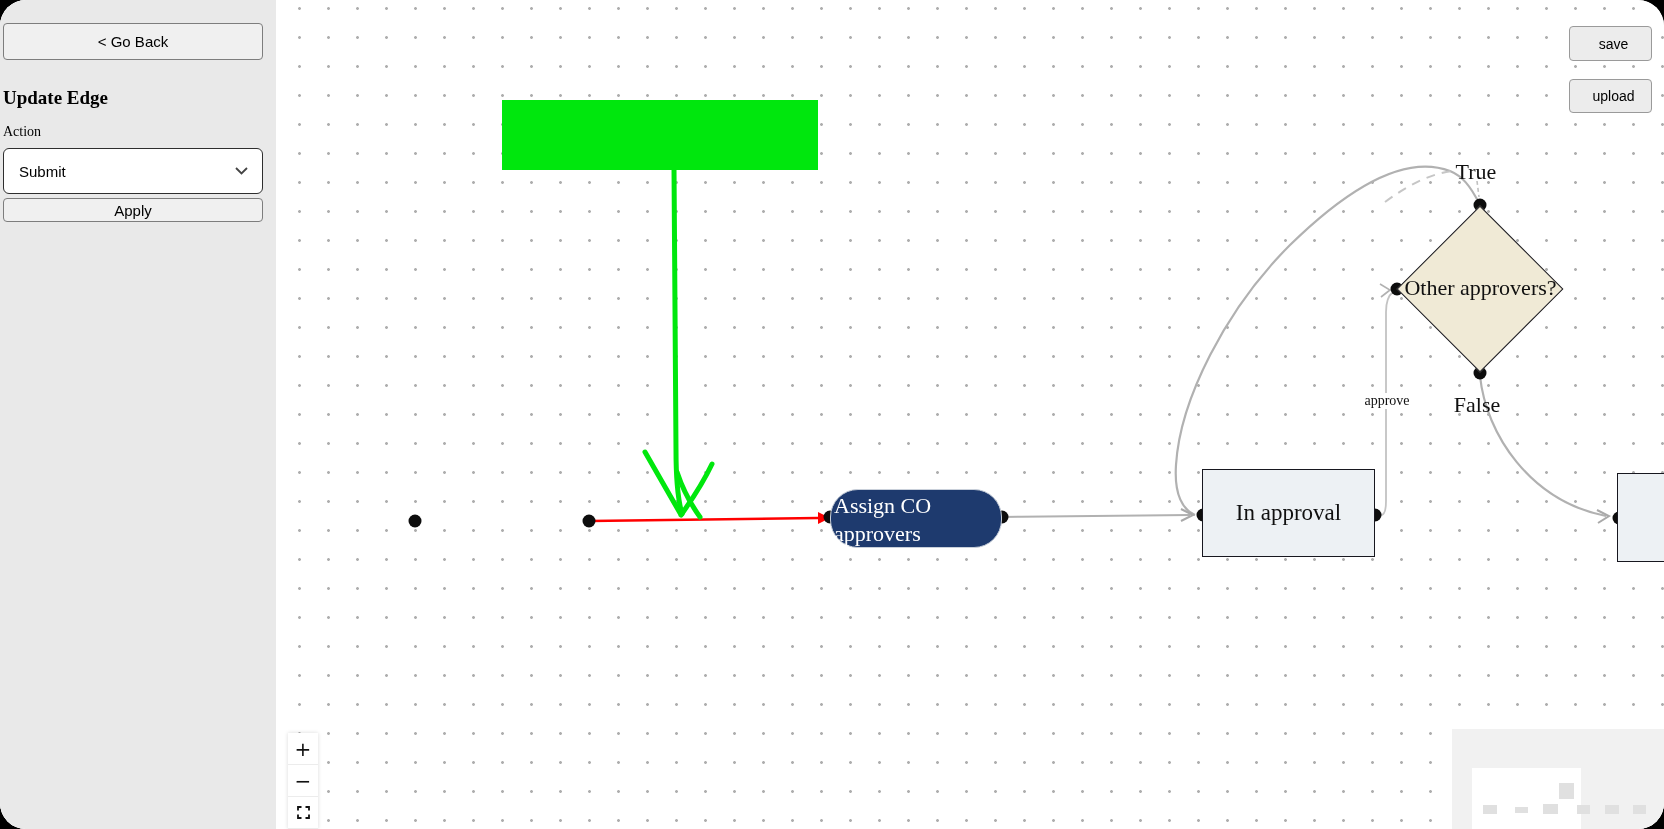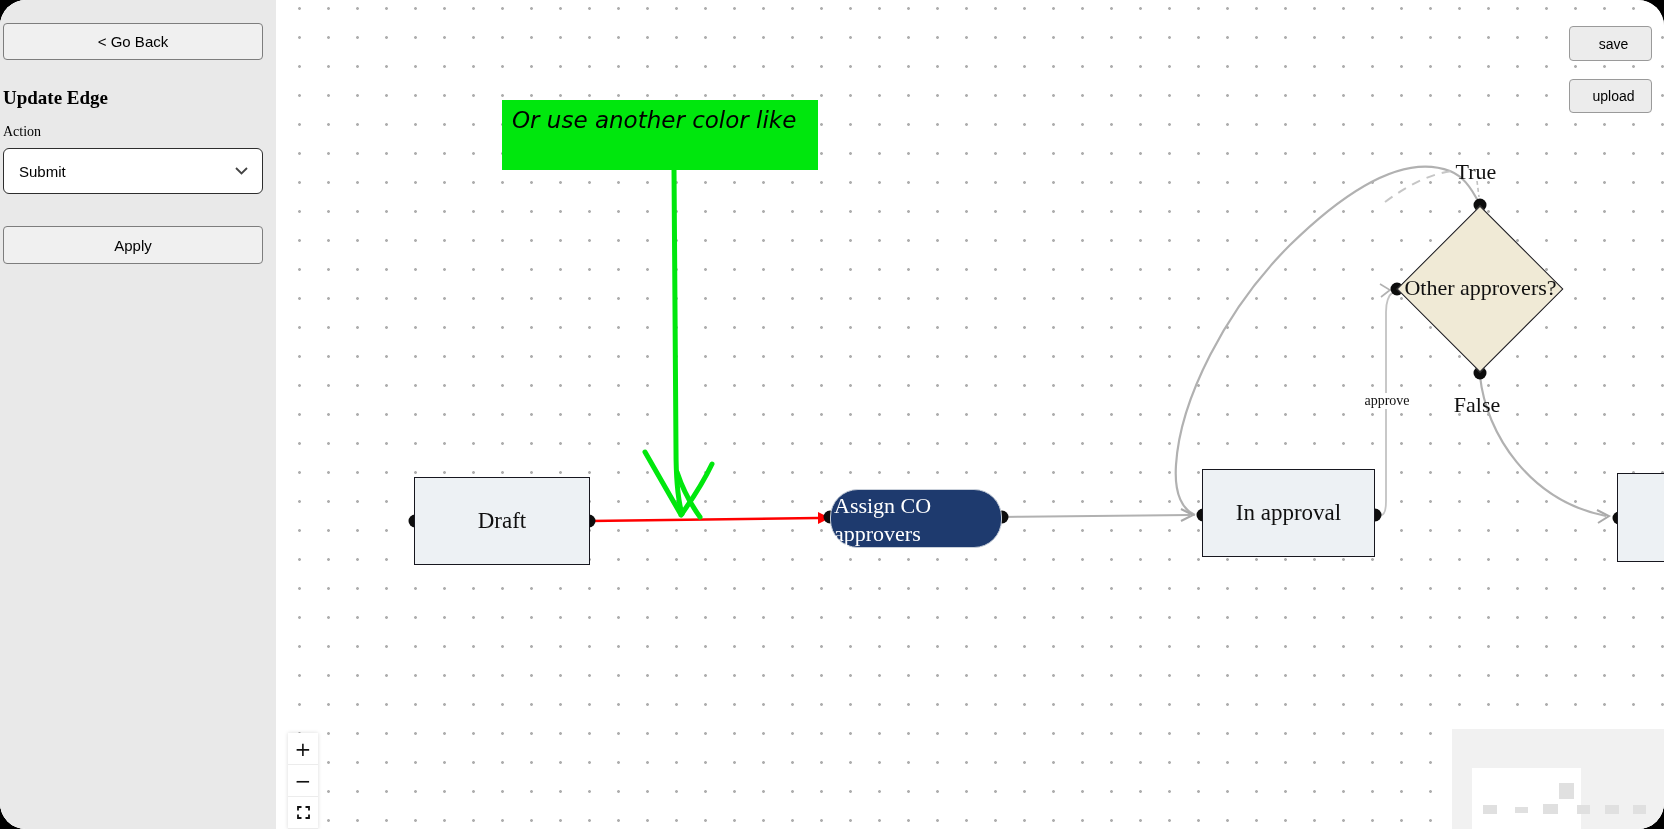--- a/index.html
+++ b/index.html
@@ -38,21 +38,21 @@
     box-sizing:border-box;padding:23px 13px 0 3px;}
   .btn{display:block;width:100%;box-sizing:border-box;background:#f0f0f0;border:1px solid #7d7d7d;
     border-radius:4px;font-family:"Liberation Sans",sans-serif;font-size:15px;color:#000;
     text-align:center;cursor:pointer;}
   .go-back{height:37px;}
   .panel-title{font-family:"Liberation Serif",serif;font-weight:bold;font-size:19px;margin:27px 0 0 0;color:#000;}
   .field-label{font-family:"Liberation Serif",serif;font-size:14px;margin-top:15px;color:#000;}
   .select-box{margin-top:8px;height:44px;background:#fff;border:1px solid #2e2e2e;border-radius:6px;
     display:flex;align-items:center;justify-content:space-between;padding:0 14px 0 15px;
     font-size:15px;color:#000;cursor:pointer;}
-  .apply{margin-top:32px;height:38px;}
+  .apply{margin-top:4px;height:24px;}
 
   
   .tr-btn{position:absolute;width:83px;height:35px;background:#ececec;border:1px solid #9a9a9a;
     border-radius:4px;font-size:14px;color:#000;cursor:pointer;padding-left:12px;}
   .save{left:1569px;top:26px;}
   .upload{left:1569px;top:79px;height:34px;}
 
   
   .controls{position:absolute;left:288px;top:733px;width:30px;background:#fff;
     box-shadow:0 0 4px rgba(0,0,0,.15);}
@@ -105,26 +105,22 @@
         <circle cx="1203" cy="515" r="6.5"></circle>
         <circle cx="1375" cy="515" r="6.5"></circle>
         <circle cx="1480" cy="205" r="6.5"></circle>
         <circle cx="1397" cy="289" r="6.5"></circle>
         <circle cx="1480" cy="373" r="6.5"></circle>
         <circle cx="1619" cy="518" r="6.5"></circle>
       </g>
     </svg>
 
     <div class="note">
-      <span>Or use another color like</span>
     </div>
 
-    <div class="node" style="left:414px;top:477px;width:176px;height:88px;">
-      <span>Draft</span>
-    </div>
 
     <div class="node dark" style="left:830px;top:489px;width:172px;height:59px;border-radius:28px;">
       <span>Assign CO approvers</span>
     </div>
 
     <div class="node" style="left:1202px;top:469px;width:173px;height:88px;">
       <span>In approval</span>
     </div>
 
     <div class="diamond"></div>

